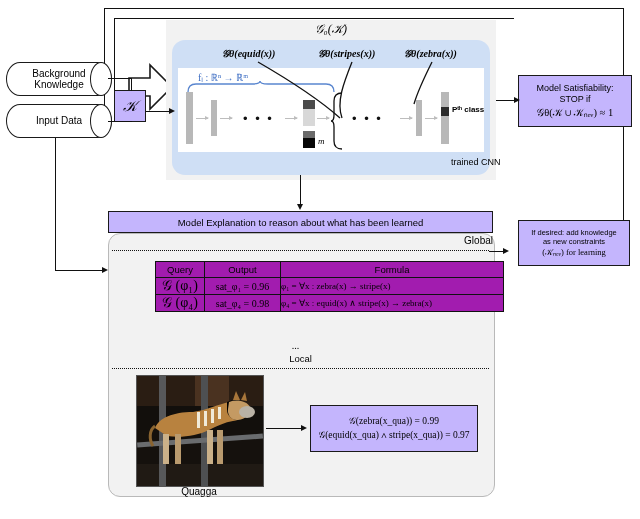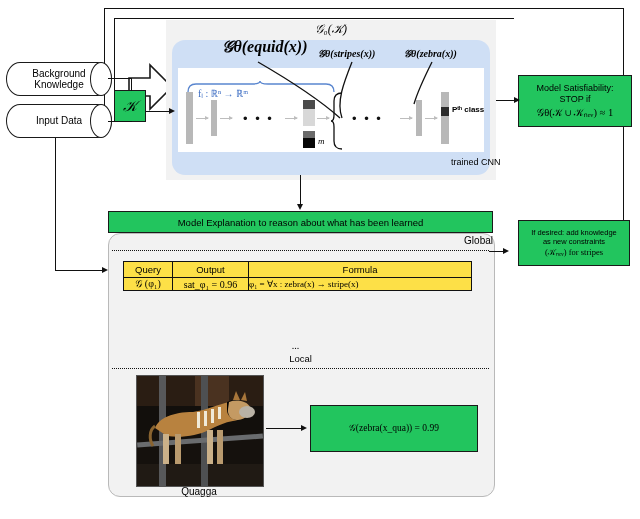--- a/index.html
+++ b/index.html
@@ -4,43 +4,43 @@
 <style>
   html,body{margin:0;padding:0;background:#ffffff;}
   body{width:640px;height:519px;position:relative;
        font-family:"Liberation Sans",sans-serif;color:#000;overflow:hidden;}
   .abs{position:absolute;}
   .ser{font-family:"Liberation Serif",serif;}
   .cal{font-family:"Liberation Serif",serif;font-style:italic;}
   .bi{font-weight:bold;font-style:italic;}
 
   
-  .box{box-sizing:border-box;border:1.3px solid #1a1a1a;background:#22c55e;
+  .box{box-sizing:border-box;border:1.3px solid #1a1a1a;background:#c4b5fd;
        display:flex;align-items:center;justify-content:center;text-align:center;}
   .cyl{box-sizing:border-box;border:1.3px solid #1a1a1a;background:#fff;
        border-radius:14px/50%;display:flex;align-items:center;justify-content:center;
        text-align:center;line-height:1.15;}
   .cylcap{box-sizing:border-box;border:1.3px solid #1a1a1a;background:#fff;
        border-radius:50%;}
 
   
   #greypanel{background:#f2f2f2;}
   #bluepanel{background:#cfdff5;border-radius:13px;}
   #whitepanel{background:#ffffff;}
 
   
   #explpanel{background:#f2f2f2;border:1px solid #b9b9b9;border-radius:12px;}
   .dotline{border-top:1.6px dotted #111;}
 
   
-  table.gtab{border-collapse:collapse;background:#fde047;font-family:"Liberation Serif",serif;}
+  table.gtab{border-collapse:collapse;background:#a21caf;font-family:"Liberation Serif",serif;margin-left:32px;}
   table.gtab td,table.gtab th{border:1px solid #111;padding:0;}
   .thead{font-family:"Liberation Sans",sans-serif;font-size:9.5px;font-weight:normal;
          text-align:center;height:15px;}
-  .cellq{text-align:center;font-size:10px;white-space:nowrap;padding:0 3px;}
+  .cellq{text-align:center;font-size:14px;white-space:nowrap;padding:0 3px;}
   .cello{text-align:center;font-size:10px;white-space:nowrap;padding:0 3px;}
   .cellf{text-align:left;font-size:9px;white-space:nowrap;padding:0 4px;}
 
   
   .bar{background:#b8b8b8;}
   .arrowR{position:absolute;height:1px;background:#bdbdbd;}
   .arrowR:after{content:"";position:absolute;right:-1px;top:-2px;
       border-left:4px solid #bdbdbd;border-top:2.5px solid transparent;
       border-bottom:2.5px solid transparent;}
   .dots3{letter-spacing:2px;font-size:13px;line-height:1;color:#111;}
@@ -70,27 +70,27 @@
 <svg class="abs" style="left:128px;top:63px;" width="46" height="48" viewBox="0 0 46 48">
   <polygon points="1,15 22,15 22,2 44,24 22,46 22,33 1,33" fill="#ffffff" stroke="#1a1a1a" stroke-width="1.6"></polygon>
 </svg>
 
 <div class="abs" id="greypanel" style="left:166px;top:20px;width:330px;height:160px;"></div>
 
 <div class="abs cal" style="left:166px;top:22px;width:330px;text-align:center;font-size:12px;">𝒢₀(𝒦)</div>
 
 <div class="abs" id="bluepanel" style="left:172px;top:40px;width:318px;height:135px;"></div>
 
-<div class="abs ser bi" style="left:222px;top:38px;font-size:16px;white-space:nowrap;">𝒢θ(equid(x))</div>
+<div class="abs ser bi" style="left:222px;top:48px;font-size:10px;white-space:nowrap;">𝒢θ(equid(x))</div>
 <div class="abs ser bi" style="left:318px;top:48px;font-size:10px;white-space:nowrap;">𝒢θ(stripes(x))</div>
 <div class="abs ser bi" style="left:404px;top:48px;font-size:10px;white-space:nowrap;">𝒢θ(zebra(x))</div>
 
 <div class="abs" id="whitepanel" style="left:178px;top:68px;width:306px;height:84px;"></div>
 
-<div class="abs ser" style="left:198px;top:70px;font-size:10px;color:#3f6fc4;white-space:nowrap;margin-top:16px;">fₗ : ℝⁿ → ℝᵐ</div>
+<div class="abs ser" style="left:198px;top:70px;font-size:10px;color:#3f6fc4;white-space:nowrap;">fₗ : ℝⁿ → ℝᵐ</div>
 <svg class="abs" style="left:186px;top:81px;" width="150" height="12" viewBox="0 0 150 12">
   <path d="M2,11 Q2,3 10,3 L66,3 Q74,3 74,0 Q74,3 82,3 L140,3 Q148,3 148,11" fill="none" stroke="#5a86cf" stroke-width="1.3"></path>
 </svg>
 
 <div class="abs bar" style="left:186px;top:92px;width:7px;height:52px;"></div>
 <div class="arrowR" style="left:196px;top:118px;width:12px;"></div>
 <div class="abs bar" style="left:211px;top:100px;width:6px;height:36px;"></div>
 <div class="arrowR" style="left:220px;top:118px;width:12px;"></div>
 <div class="abs dots3" style="left:243px;top:112px;">• • •</div>
 <div class="arrowR" style="left:285px;top:118px;width:12px;"></div>
@@ -172,20 +172,25 @@
         <tr>
       <th class="thead" style="width:48px;">Query</th>
       <th class="thead" style="width:75px;">Output</th>
       <th class="thead" style="width:222px;">Formula</th>
     </tr>
     <tr>
       <td class="cellq">𝒢 (φ₁)</td>
       <td class="cello">sat_φ₁ = 0.96</td>
       <td class="cellf">φ₁ = ∀x : zebra(x) → stripe(x)</td>
     </tr>
+    <tr>
+      <td class="cellq">𝒢 (φ₄)</td>
+      <td class="cello">sat_φ₄ = 0.98</td>
+      <td class="cellf">φ₄ = ∀x : equid(x) ∧ stripe(x) → zebra(x)</td>
+    </tr>
   </tbody>
     </table>
 </div>
 <div class="abs ser" style="left:123px;top:340px;width:345px;text-align:center;font-size:10px;">...</div>
 
 <div class="abs" style="left:108px;top:353px;width:385px;text-align:center;font-size:9.5px;">Local</div>
 <div class="dotline abs" style="left:112px;top:368px;width:377px;"></div>
 
 <div class="abs" style="left:136px;top:375px;width:126px;height:110px;border:1px solid #555;overflow:hidden;
      background:#100e0c;">
@@ -221,25 +226,26 @@
     <path d="M18,50 C12,54 12,64 16,70" stroke="#8a6430" stroke-width="3" fill="none"></path>
   </svg>
 </div>
 <div class="abs" style="left:136px;top:486px;width:126px;text-align:center;font-size:10px;">Quagga</div>
 
 <div class="ln abs" style="left:266px;top:428px;width:36px;height:1.3px;"></div>
 <div class="arrowhead ah-right abs" style="left:301px;top:425px;"></div>
 
 <div class="abs box" style="left:310px;top:405px;width:168px;height:47px;flex-direction:column;line-height:1.45;">
   <div class="ser" style="font-size:9.5px;">𝒢(zebra(x_qua)) = 0.99</div>
+  <div class="ser" style="font-size:9.5px;">𝒢(equid(x_qua) ∧ stripe(x_qua)) = 0.97</div>
 </div>
 
 <div class="ln abs" style="left:55px;top:138px;width:1.3px;height:133px;"></div>
 <div class="ln abs" style="left:55px;top:270px;width:48px;height:1.3px;"></div>
 <div class="arrowhead ah-right abs" style="left:102px;top:267px;"></div>
 
 <div class="abs box" style="left:508px;top:220px;width:112px;height:46px;flex-direction:column;line-height:1.3;margin-left:10px;">
   <div style="font-size:7.5px;">If desired: add knowledge</div>
   <div style="font-size:7.5px;">as new constraints</div>
-  <div class="ser" style="font-size:8.5px;">(𝒦ₙₑᵥ) for stripes</div>
+  <div class="ser" style="font-size:8.5px;">(𝒦ₙₑᵥ) for learning</div>
 </div>
 <div class="ln abs" style="left:489px;top:251px;width:14px;height:1.3px;"></div>
 <div class="arrowhead ah-right abs" style="left:503px;top:248px;"></div>
 
 </body></html>

